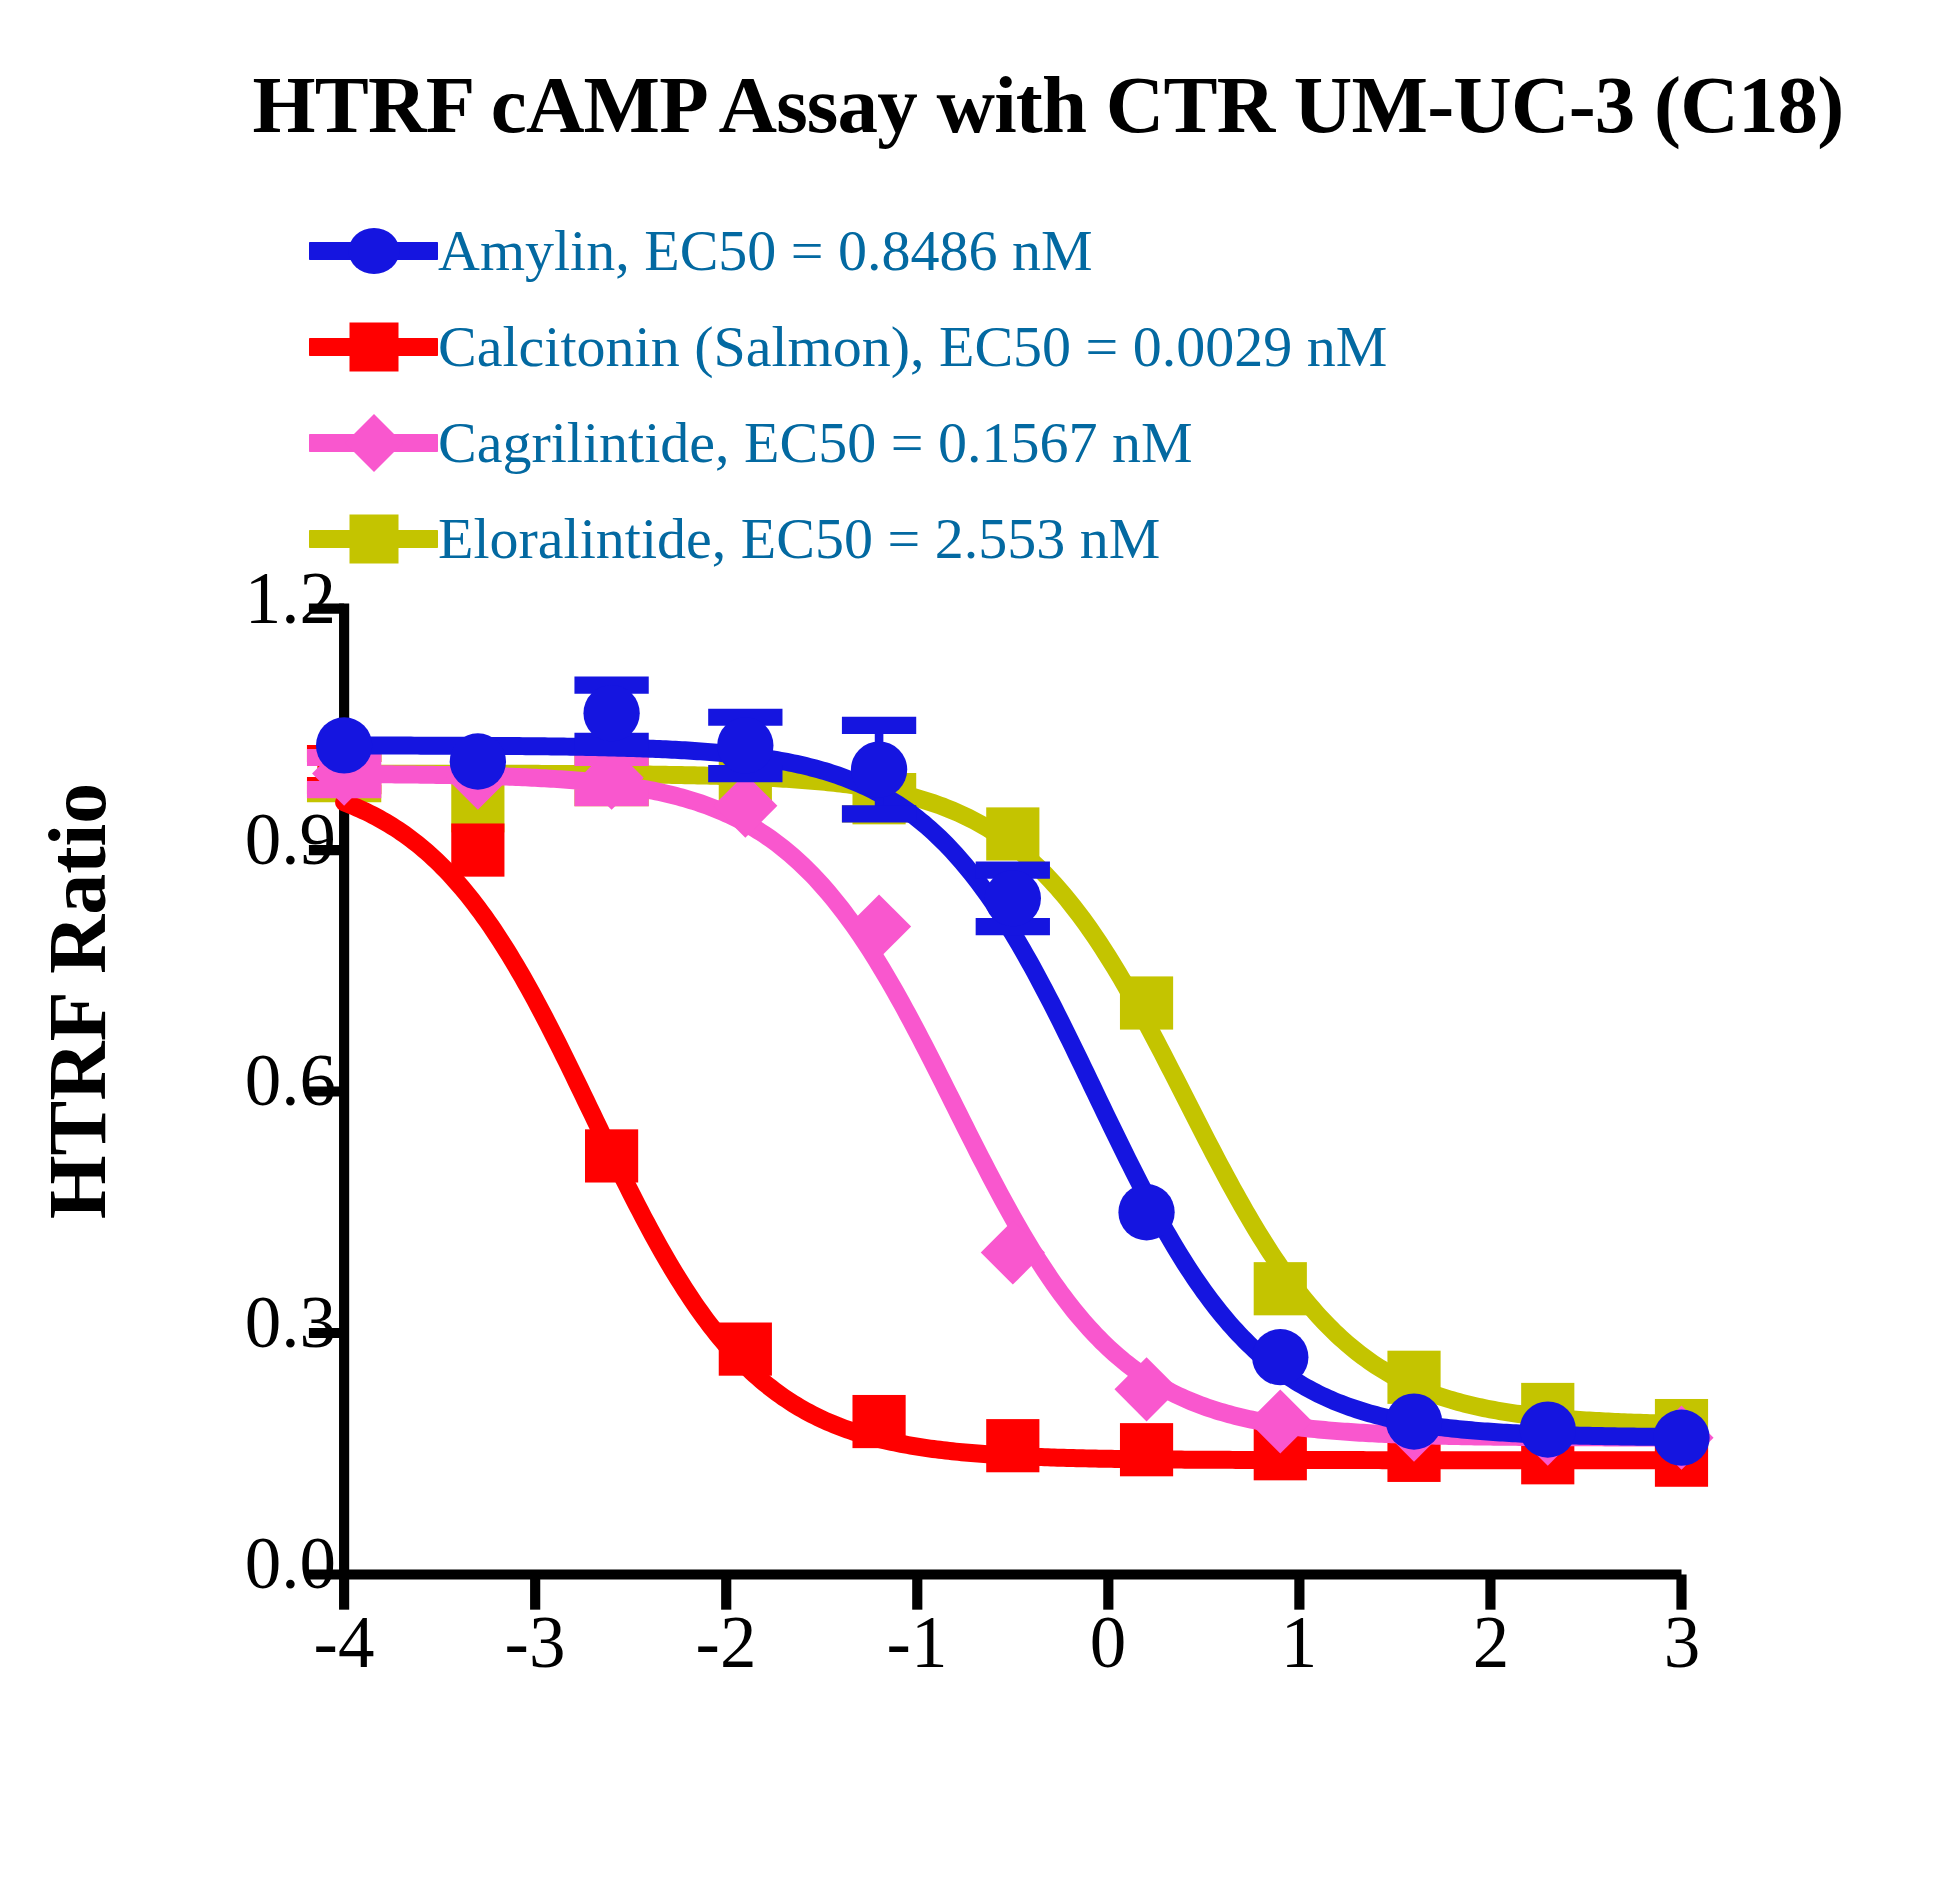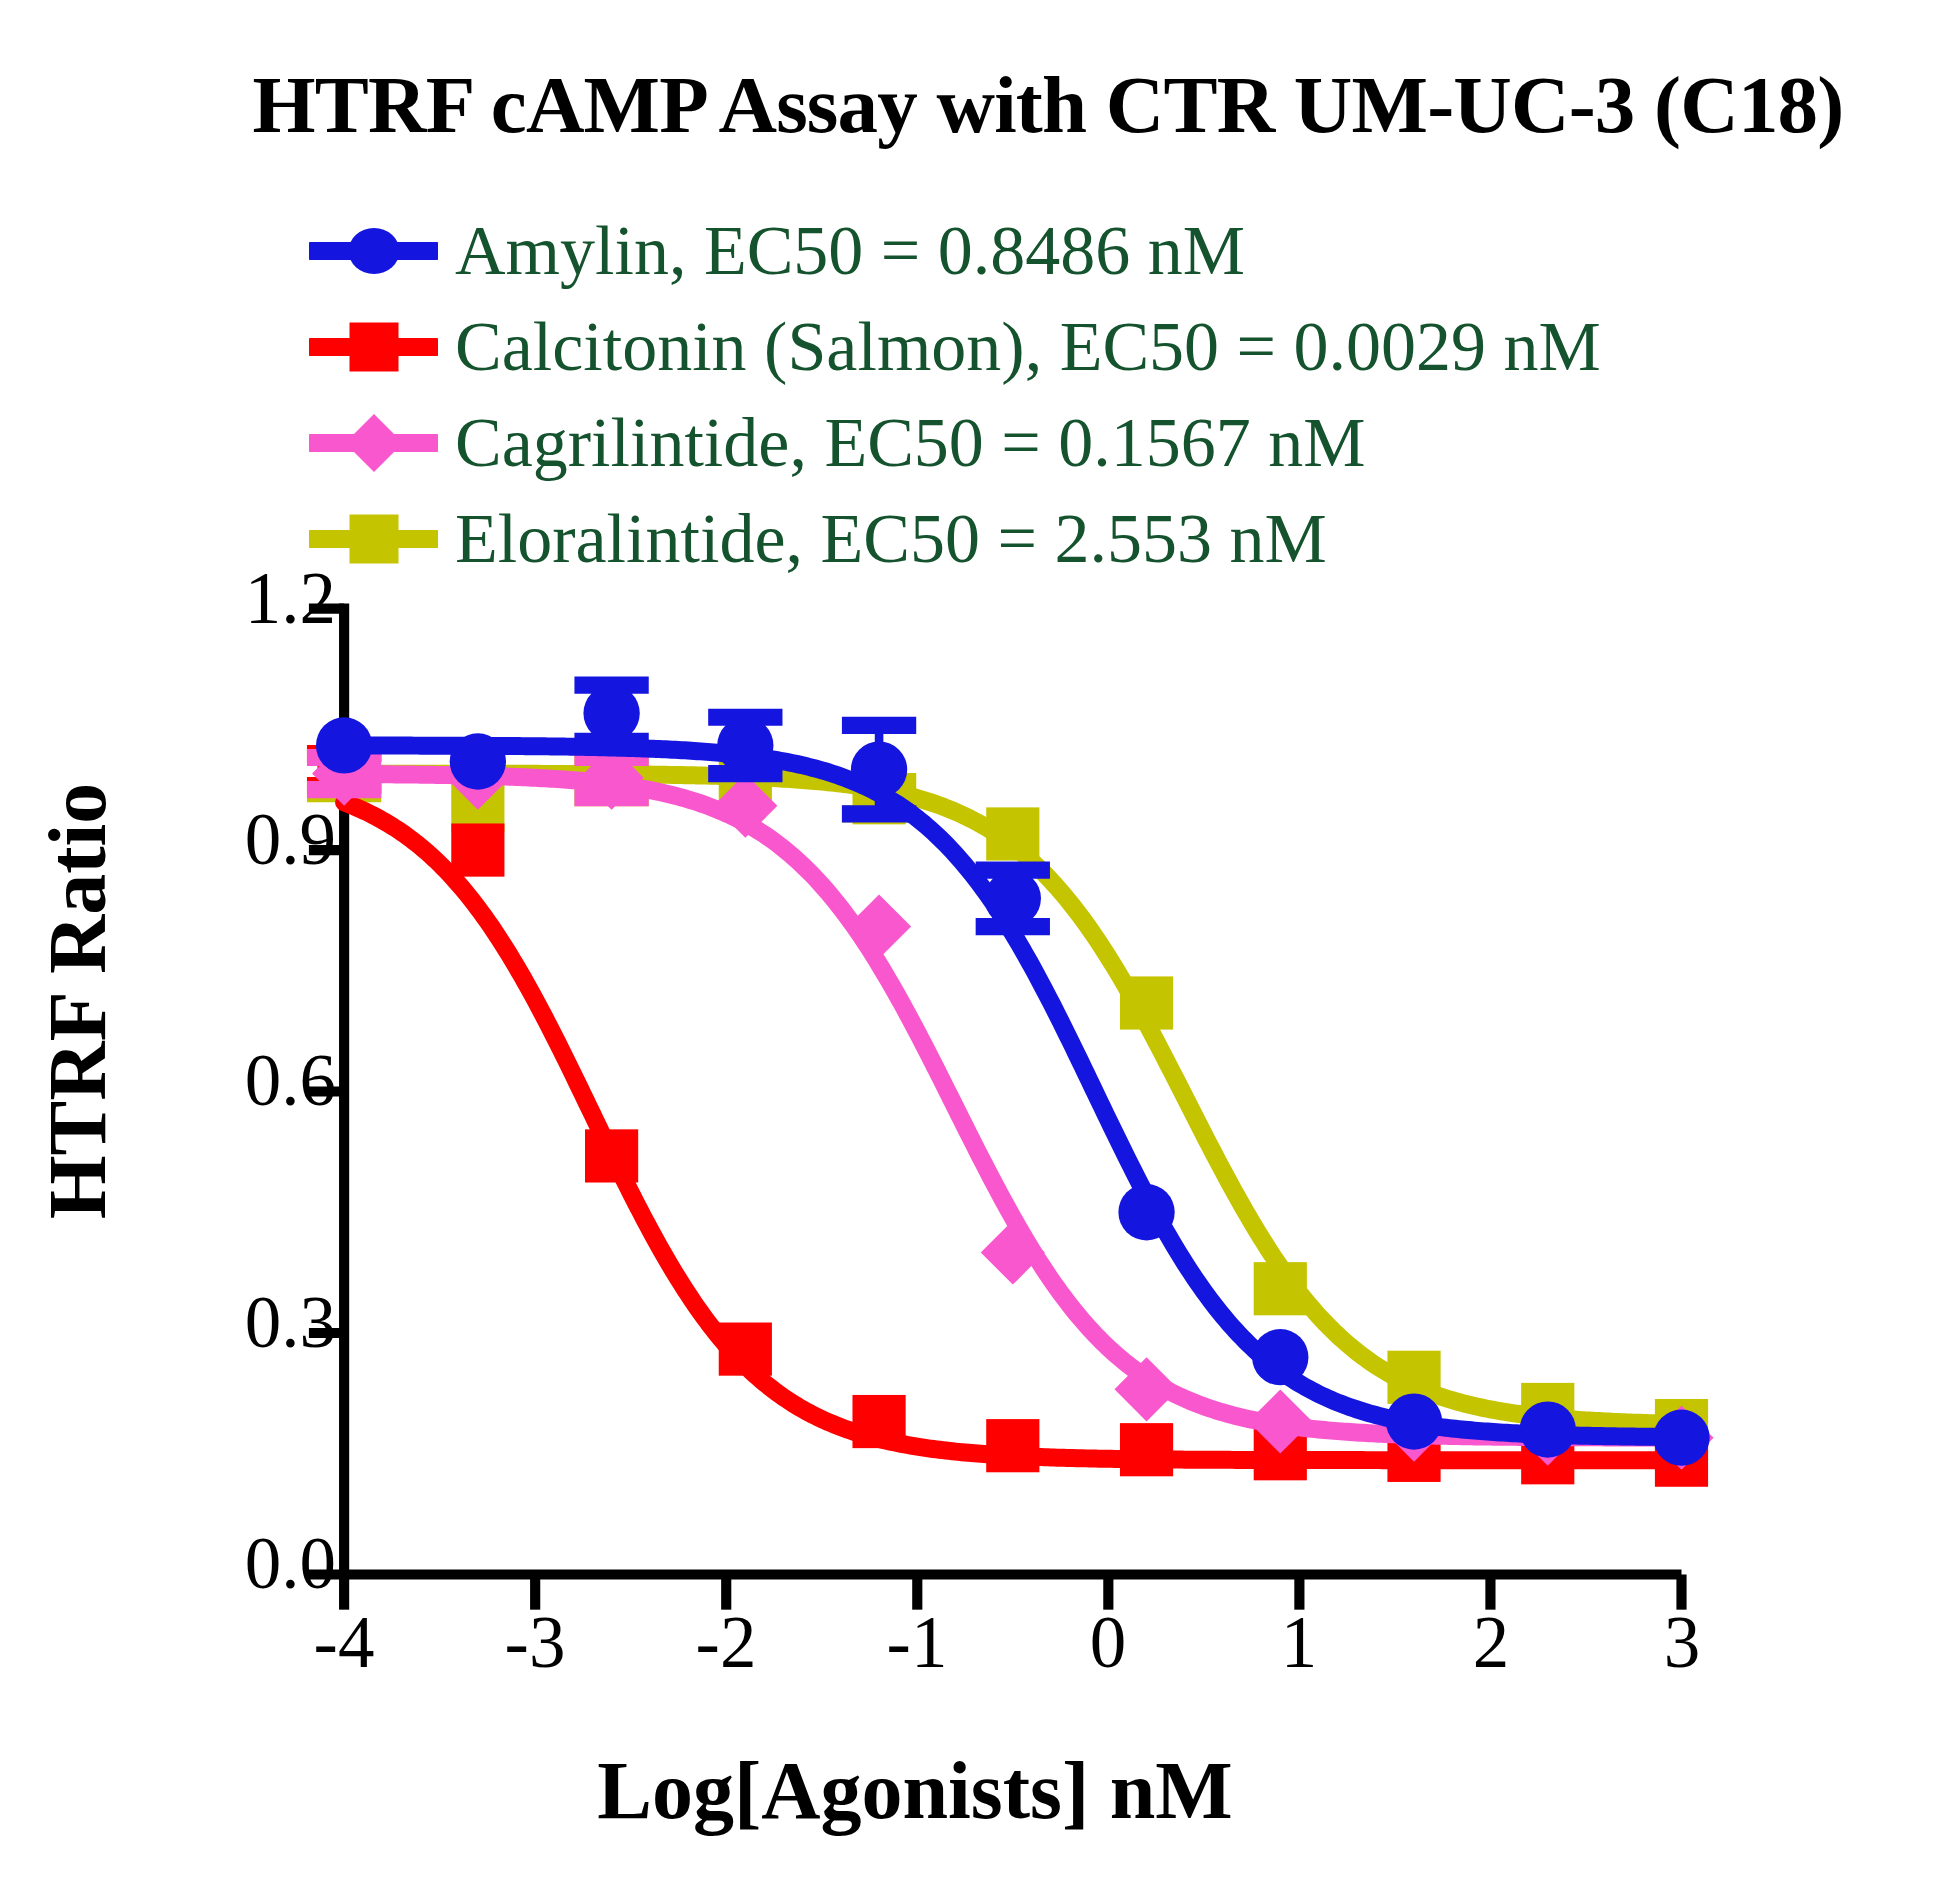--- a/index.html
+++ b/index.html
@@ -27,24 +27,23 @@
     width:129px;height:18px;border-radius:0.8px;
   }
   .legend-key .keymark{
     position:absolute;left:50%;top:50%;transform:translate(-50%,-50%);
   }
   .mk-circle{width:51px;height:46px;border-radius:50%;}
   .mk-square{width:49px;height:49px;}
   .mk-diamond{width:41px;height:41px;transform:translate(-50%,-50%) rotate(45deg) !important;}
   .legend-label{
     font-family:"Liberation Serif",serif;
-    font-size:70px;
-    color:#14532d;
-    white-space:nowrap;
-    margin-left:17px;
+    font-size:58px;
+    color:#0369a1;
+    white-space:nowrap;
     line-height:1;
   }
 
   
   #plot-wrap{position:absolute;left:0;top:587px;width:2096px;height:1056px;}
   #plot-svg{position:absolute;left:0;top:0;}
 
   
   .ytick{
     position:absolute;right:0;text-align:right;
@@ -234,17 +233,16 @@
       <div class="xtick" style="left: 344px; top: 0px;">-4</div>
       <div class="xtick" style="left: 535px; top: 0px;">-3</div>
       <div class="xtick" style="left: 726px; top: 0px;">-2</div>
       <div class="xtick" style="left: 917px; top: 0px;">-1</div>
       <div class="xtick" style="left: 1108px; top: 0px;">0</div>
       <div class="xtick" style="left: 1299px; top: 0px;">1</div>
       <div class="xtick" style="left: 1491px; top: 0px;">2</div>
       <div class="xtick" style="left: 1682px; top: 0px;">3</div>
     </div>
 
-  <div id="xaxis-title">Log[Agonists] nM</div>
   <div id="yaxis-title">HTRF Ratio</div>
 
 </div>
 
 
 </body></html>

